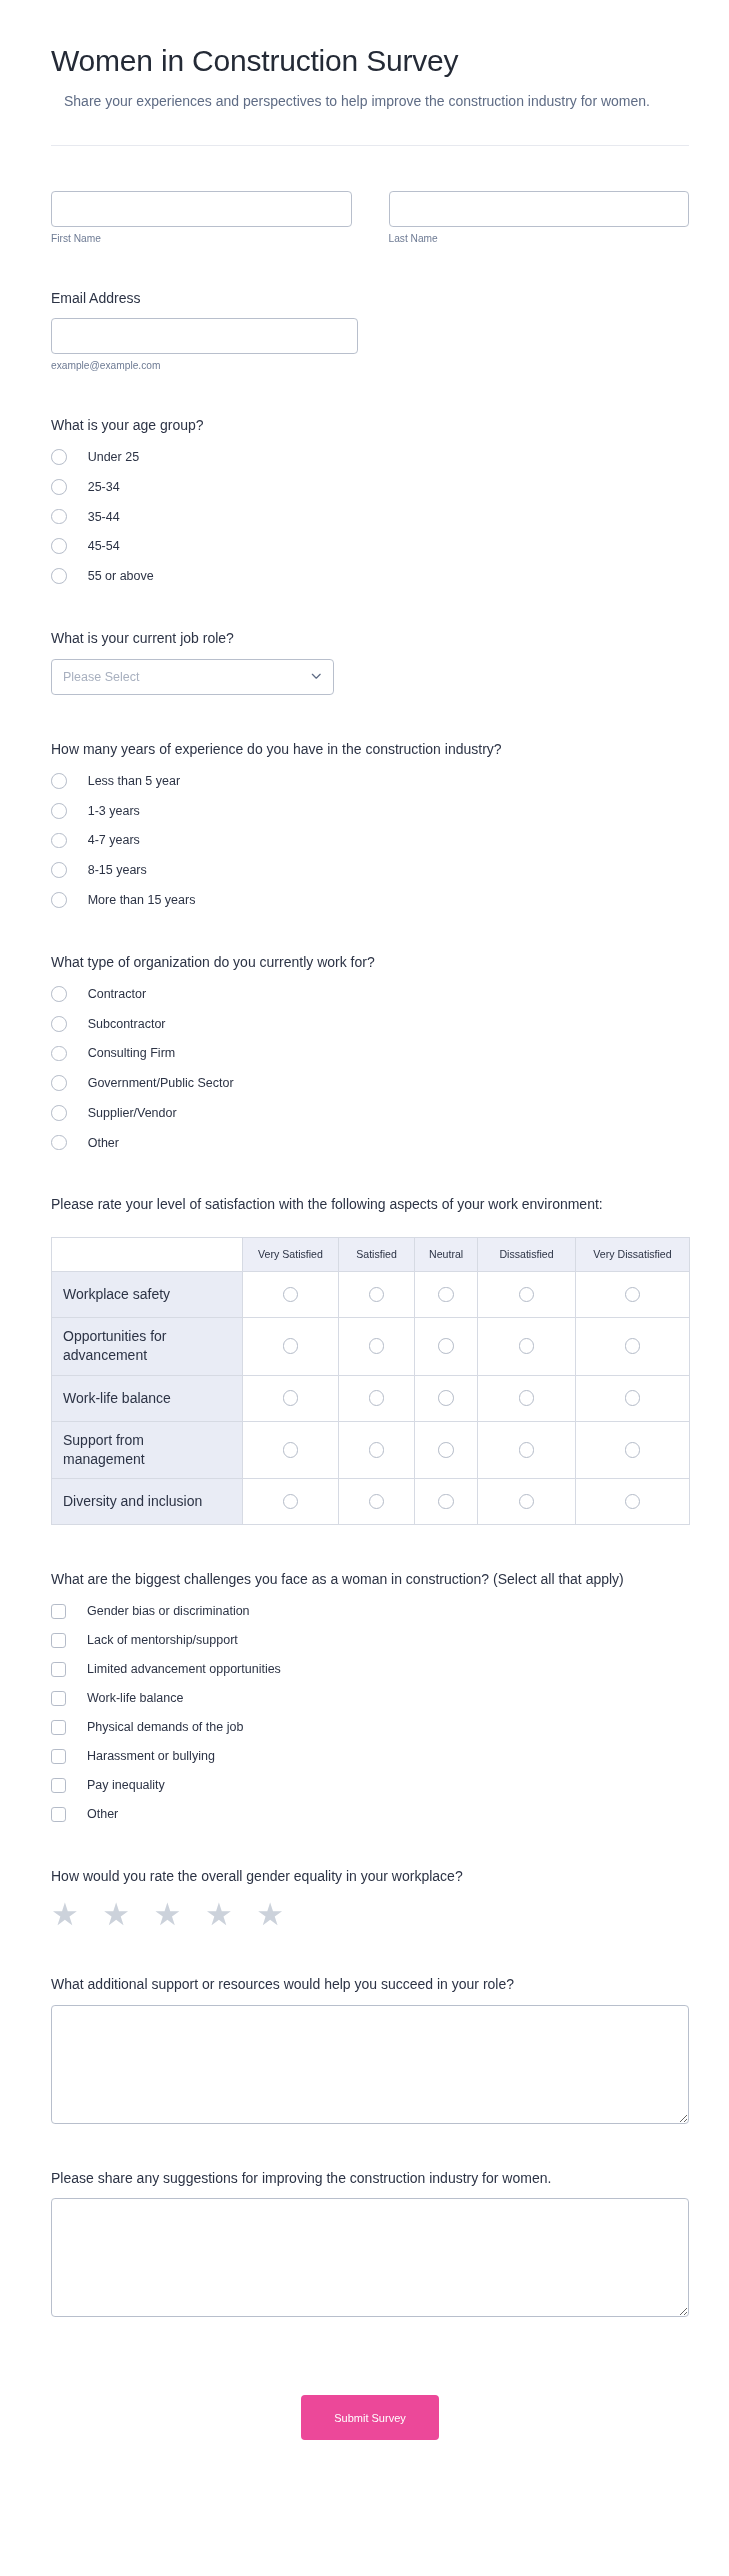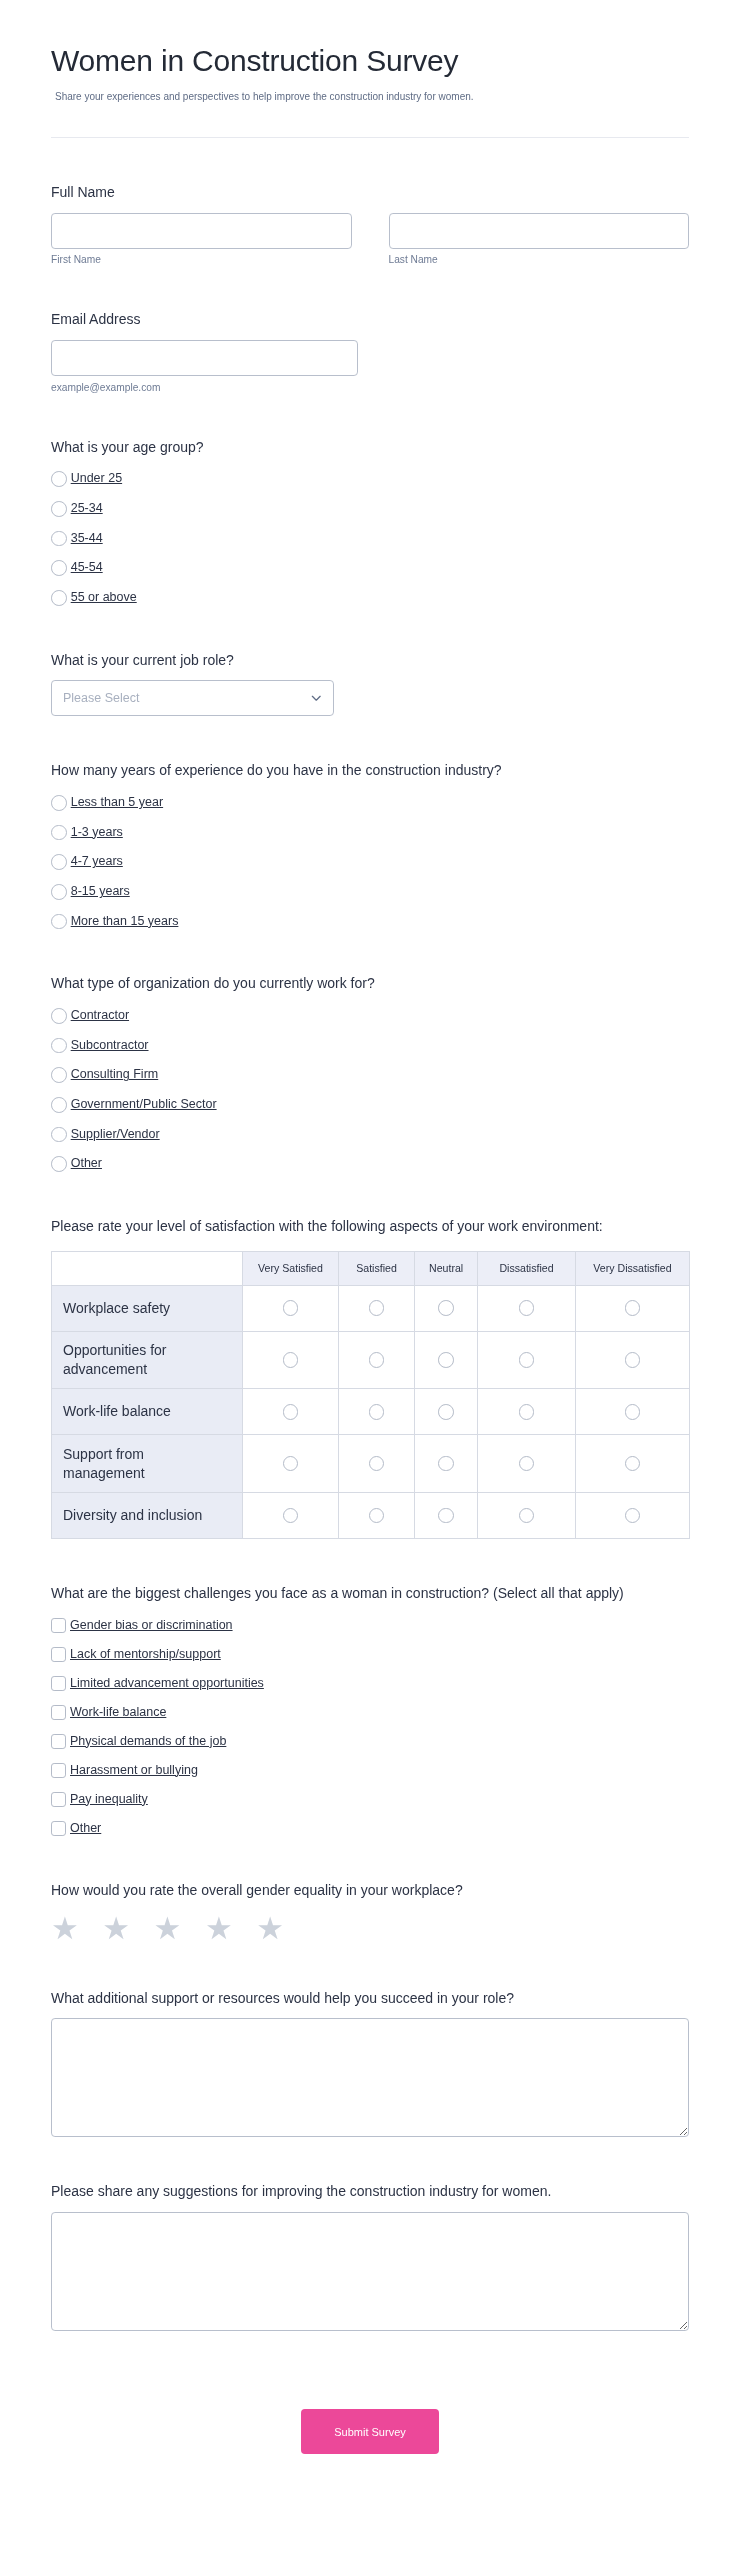--- a/index.html
+++ b/index.html
@@ -14,22 +14,22 @@
 
   
   h1.form-title {
     margin: 0 0 11px 0;
     font-size: 30px;
     font-weight: 400;
     color: #242a36;
     letter-spacing: -0.2px;
   }
   .subtitle {
-    margin: 4px;
-    font-size: 10px;
+    margin: 13px;
+    font-size: 14px;
     line-height: 1.5;
     color: #5f6c85;
     max-width: 596px;
   }
   hr.divider {
     border: none;
     border-top: 0.8px solid #e7e9ef;
     margin: 33px 0 0 0;
   }
 
@@ -63,25 +63,25 @@
   .sublabel {
     margin-top: 5.5px;
     font-size: 10.2px;
     color: #6e7b94;
   }
 
   
   .options { margin-top: 1.6px; }
   .option {
     display: flex;
-    gap: 4px;
+    align-items: center;
+    gap: 21px;
     margin-top: 14px;
     cursor: pointer;
     width: fit-content;
-    text-decoration: underline;
   }
   .radio {
     width: 15.7px; height: 15.7px;
     border: 0.8px solid #b4bbc8;
     border-radius: 50%;
     background: #fff;
     flex: 0 0 auto;
     box-sizing: border-box;
   }
   .checkbox {
@@ -107,21 +107,21 @@
     justify-content: space-between;
     padding: 0 11px;
     cursor: pointer;
   }
   .placeholder { font-size: 12.5px; color: #a8b0bf; }
   .chevron { width: 12.5px; height: 12.5px; flex: 0 0 auto; }
 
   
   table.matrix {
     border-collapse: collapse;
-    margin-top: 14px;
+    margin-top: 22px;
     width: 638px;
     table-layout: fixed;
   }
   table.matrix th, table.matrix td {
     border: 0.8px solid #d6dae3;
   }
   table.matrix th {
     background: #eceef7;
     font-size: 10.6px;
     font-weight: 400;
@@ -197,21 +197,20 @@
 <div class="page">
 
   <header>
     <h1 class="form-title">Women in Construction Survey</h1>
     <p class="subtitle">Share your experiences and perspectives to help improve the construction industry for women.</p>
   </header>
 
   <hr class="divider">
 
   <section class="question">
-    <div class="q-label">Full Name</div>
     <div class="inputs-row">
       <div class="field">
         <input type="text" class="text-input" style="">
         <div class="sublabel">First Name</div>
       </div>
       <div class="field">
         <input type="text" class="text-input" style="">
         <div class="sublabel">Last Name</div>
       </div>
     </div>

